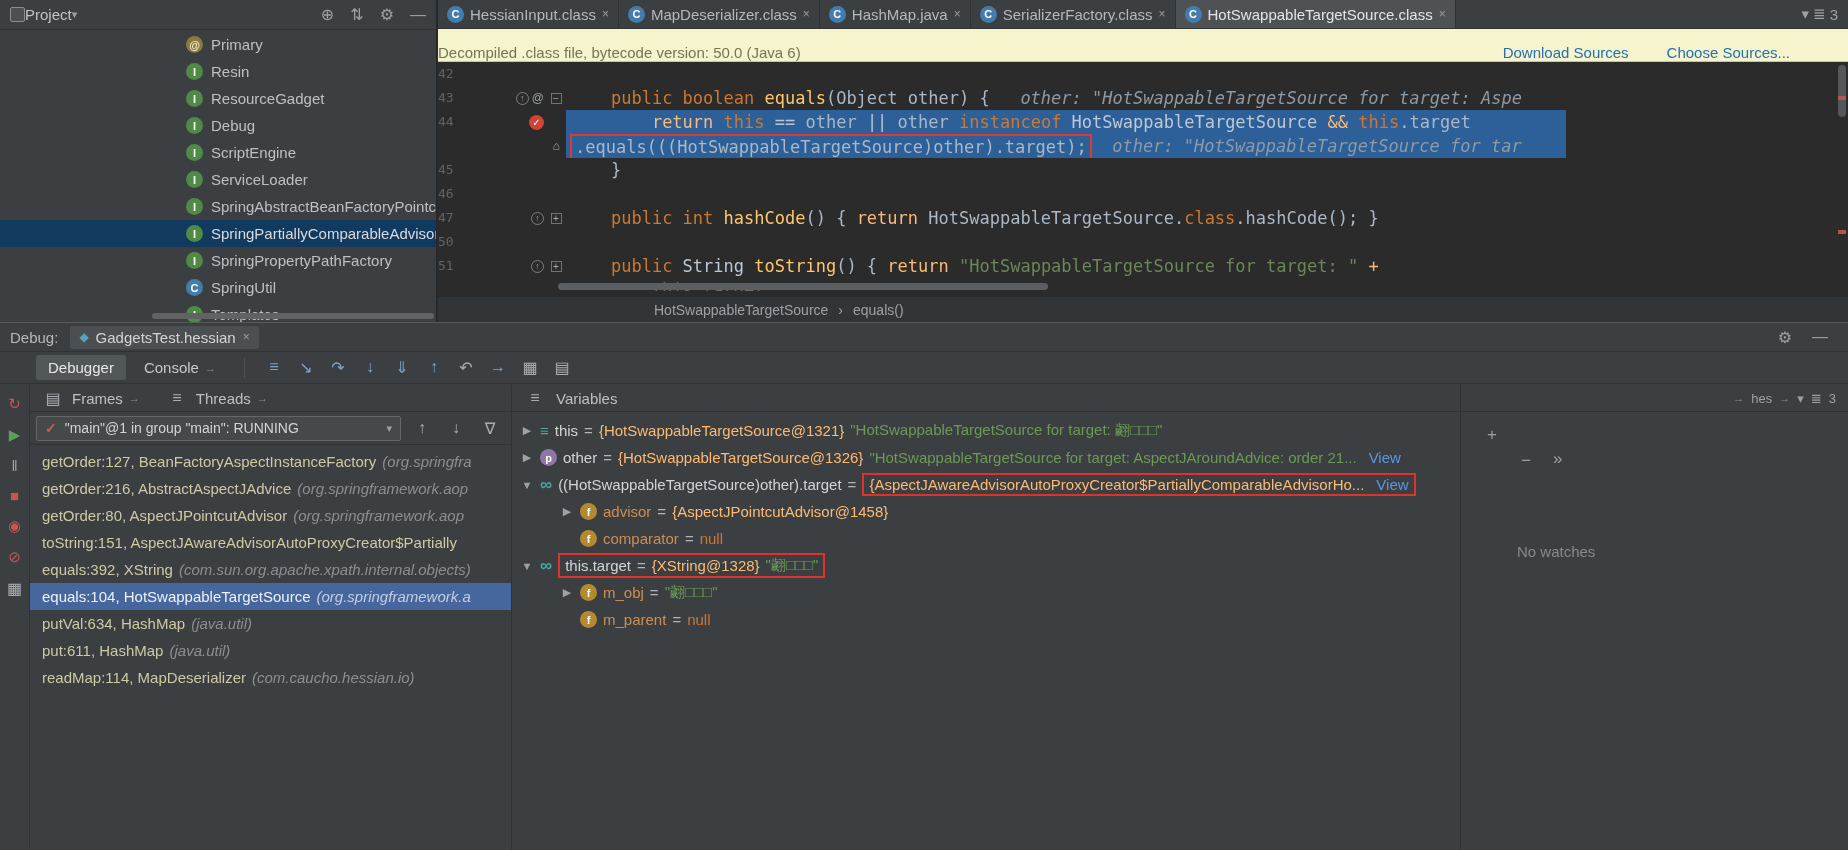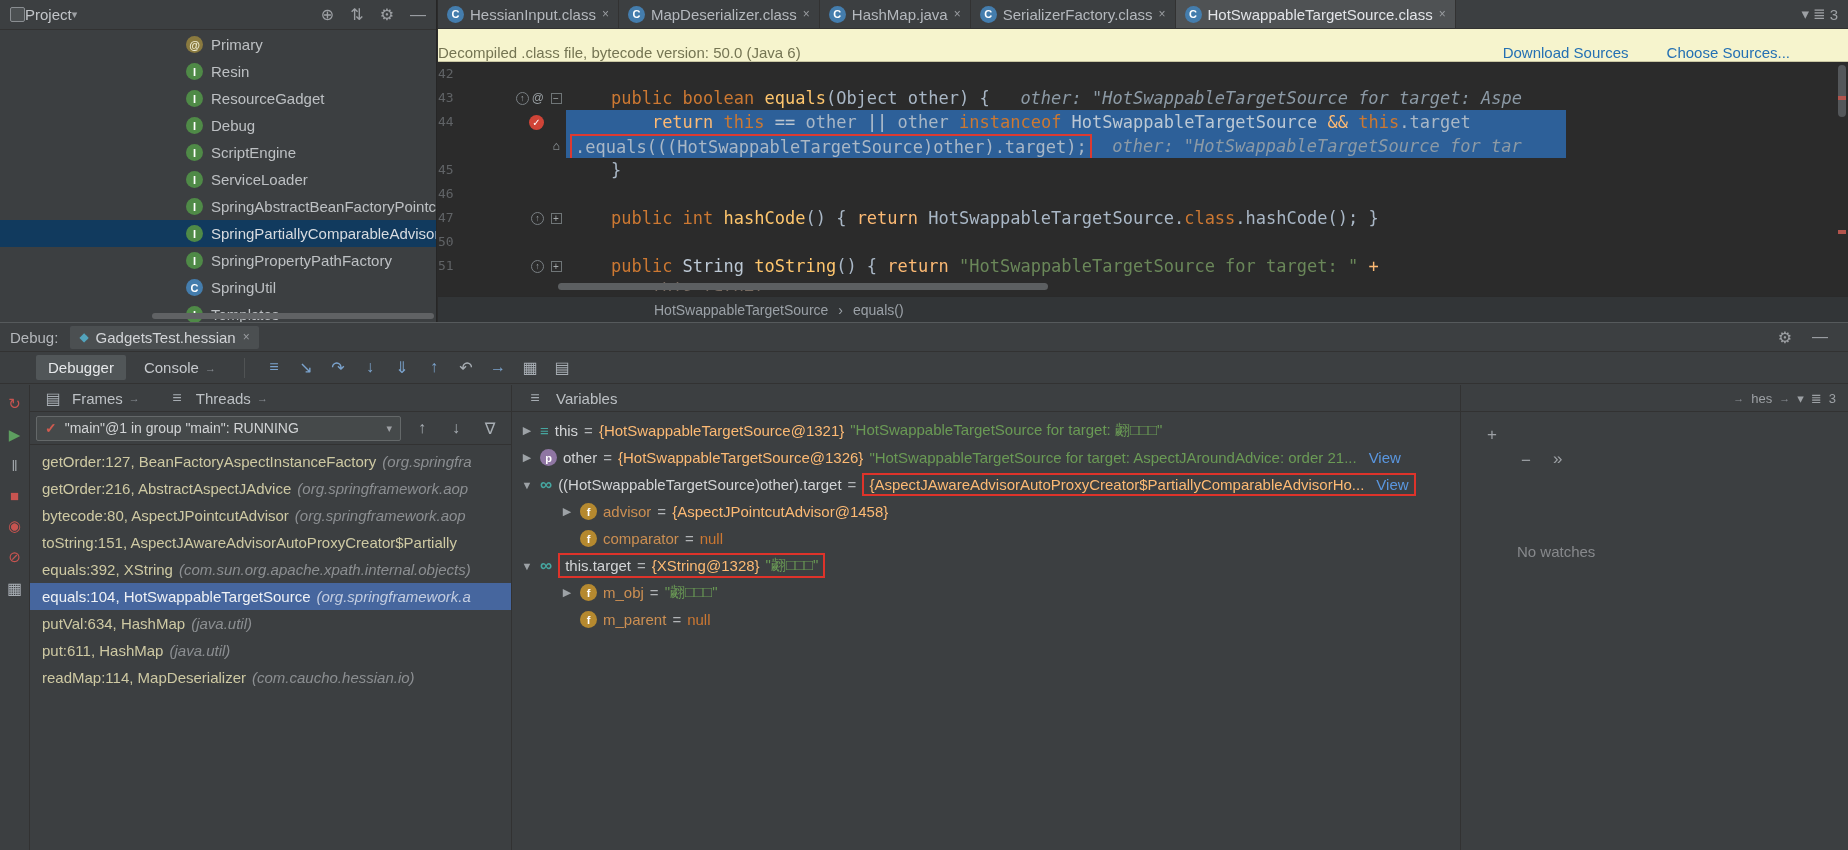--- a/index.html
+++ b/index.html
@@ -296,21 +296,21 @@
         </span>
         <span id="thread-nav">
             <span class="ti">↑</span>
             <span class="ti">↓</span>
             <span class="ti">∇</span>
           </span>
       </div>
       <div id="frames-list">
           <div class="frame"><span class="fmethod">getOrder:127, BeanFactoryAspectInstanceFactory</span><span class="fpkg">(org.springfra</span></div>
           <div class="frame"><span class="fmethod">getOrder:216, AbstractAspectJAdvice</span><span class="fpkg">(org.springframework.aop</span></div>
-          <div class="frame"><span class="fmethod">bytecode:80, AspectJPointcutAdvisor</span><span class="fpkg">(org.springframework.aop</span></div>
+          <div class="frame"><span class="fmethod">getOrder:80, AspectJPointcutAdvisor</span><span class="fpkg">(org.springframework.aop</span></div>
           <div class="frame"><span class="fmethod">toString:151, AspectJAwareAdvisorAutoProxyCreator$Partially</span></div>
           <div class="frame"><span class="fmethod">equals:392, XString</span><span class="fpkg">(com.sun.org.apache.xpath.internal.objects)</span></div>
           <div class="frame sel"><span class="fmethod">equals:104, HotSwappableTargetSource</span><span class="fpkg">(org.springframework.a</span></div>
           <div class="frame"><span class="fmethod">putVal:634, HashMap</span><span class="fpkg">(java.util)</span></div>
           <div class="frame"><span class="fmethod">put:611, HashMap</span><span class="fpkg">(java.util)</span></div>
           <div class="frame"><span class="fmethod">readMap:114, MapDeserializer</span><span class="fpkg">(com.caucho.hessian.io)</span></div>
         </div>
     </div>
 
     <div id="vars-pane">

